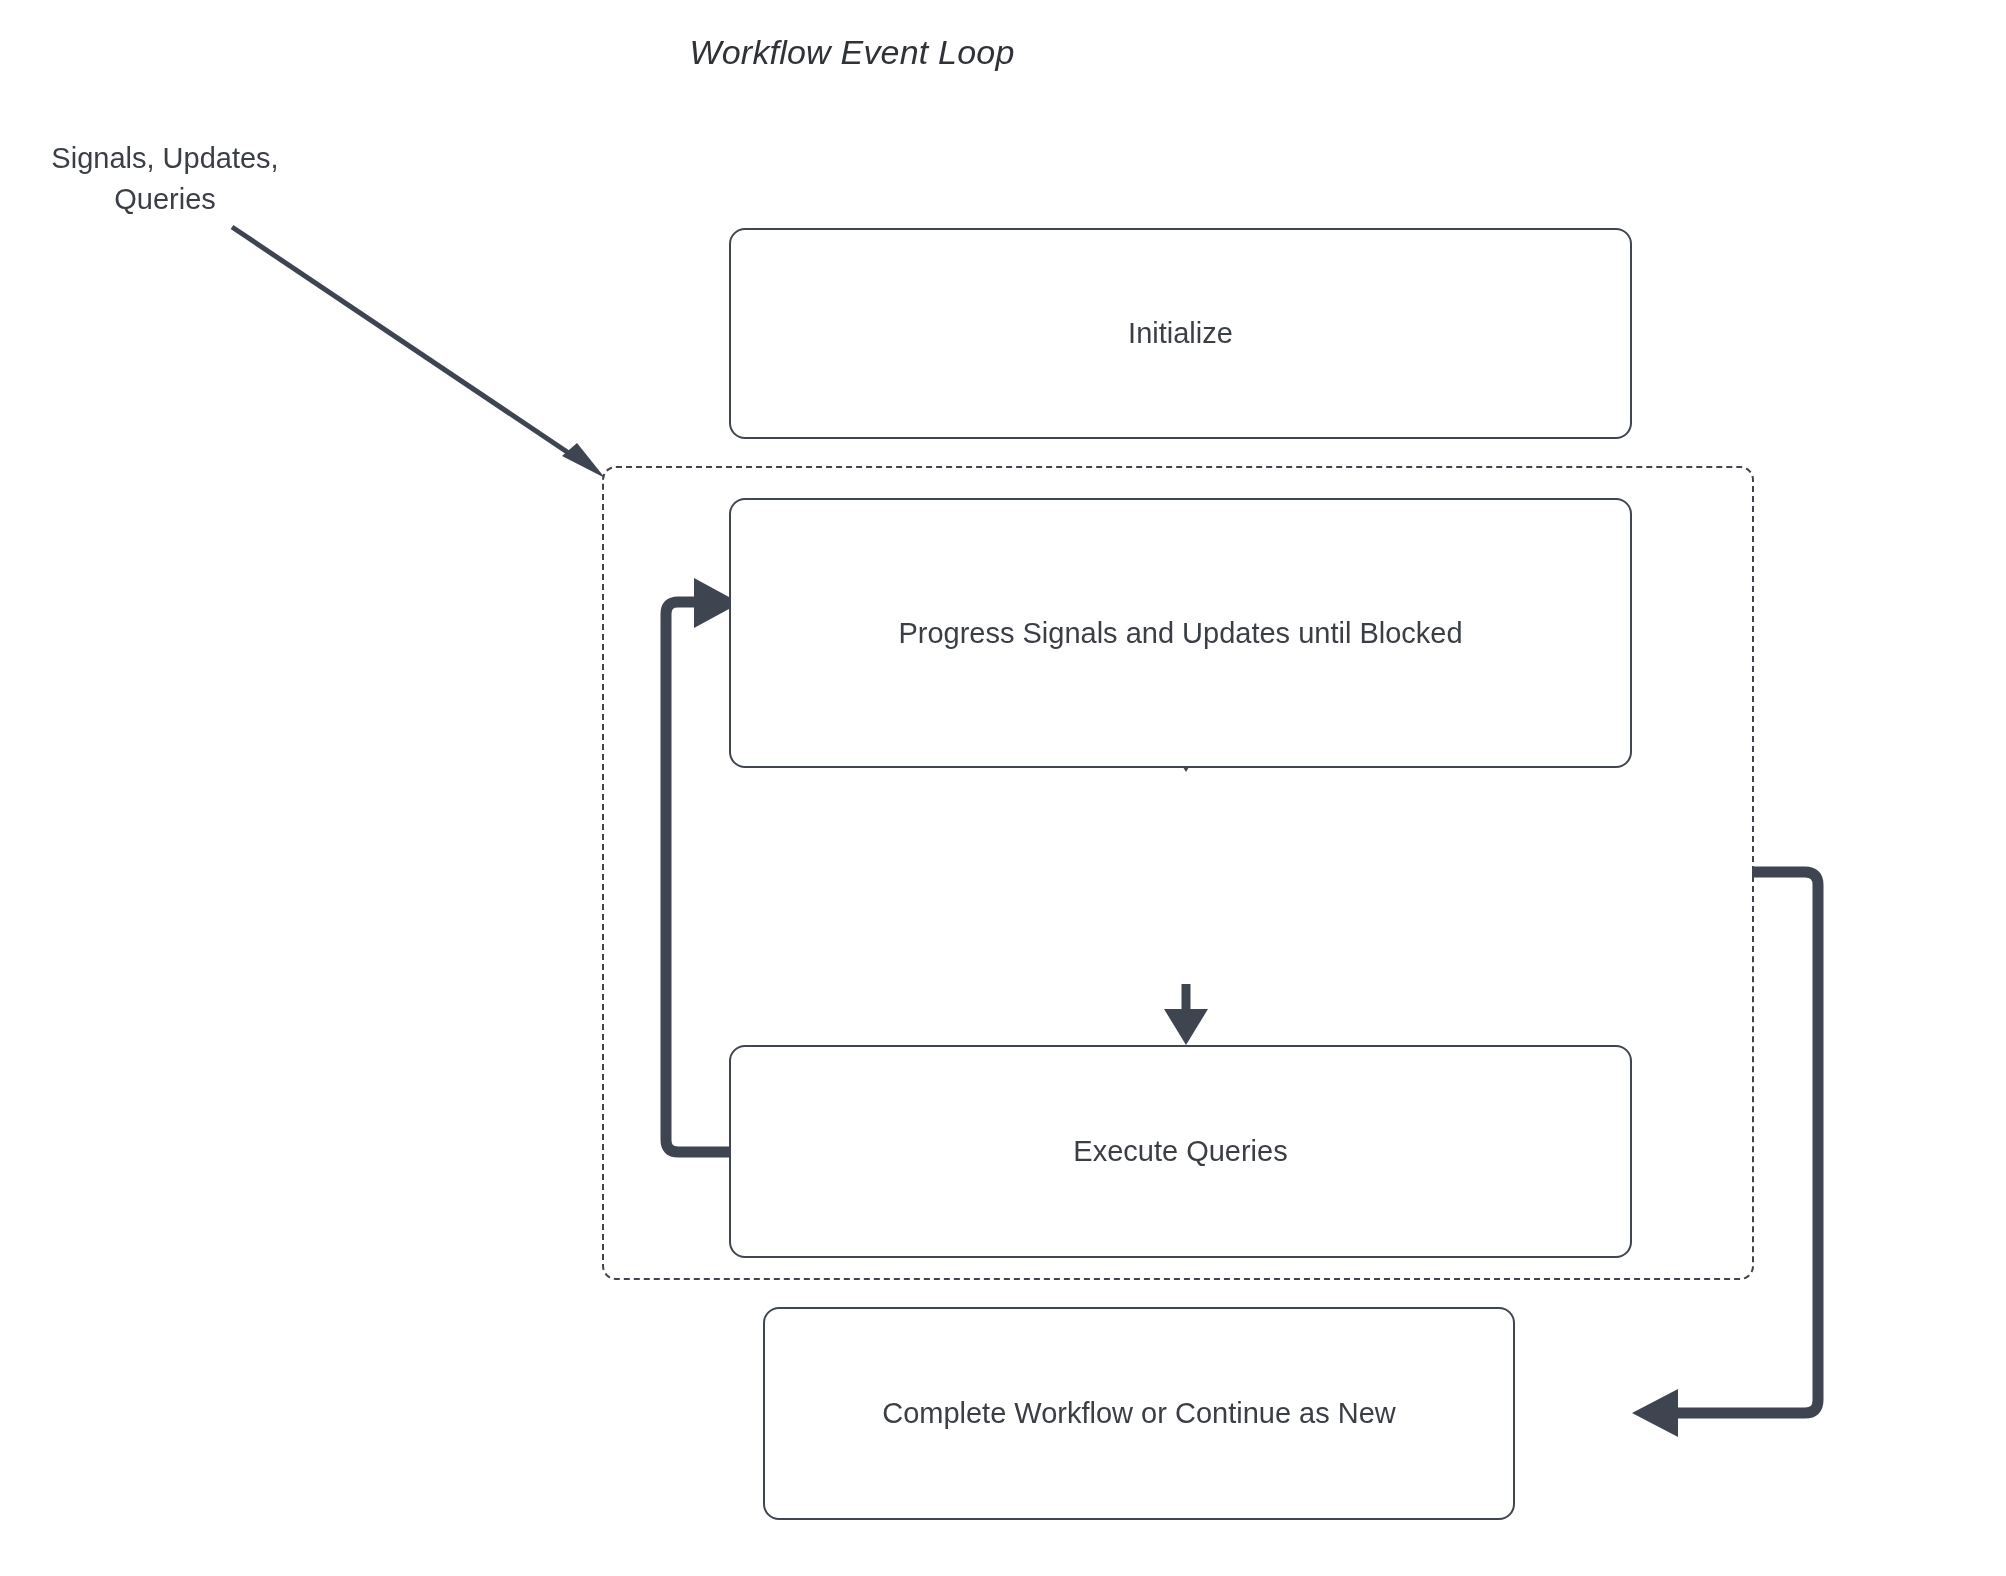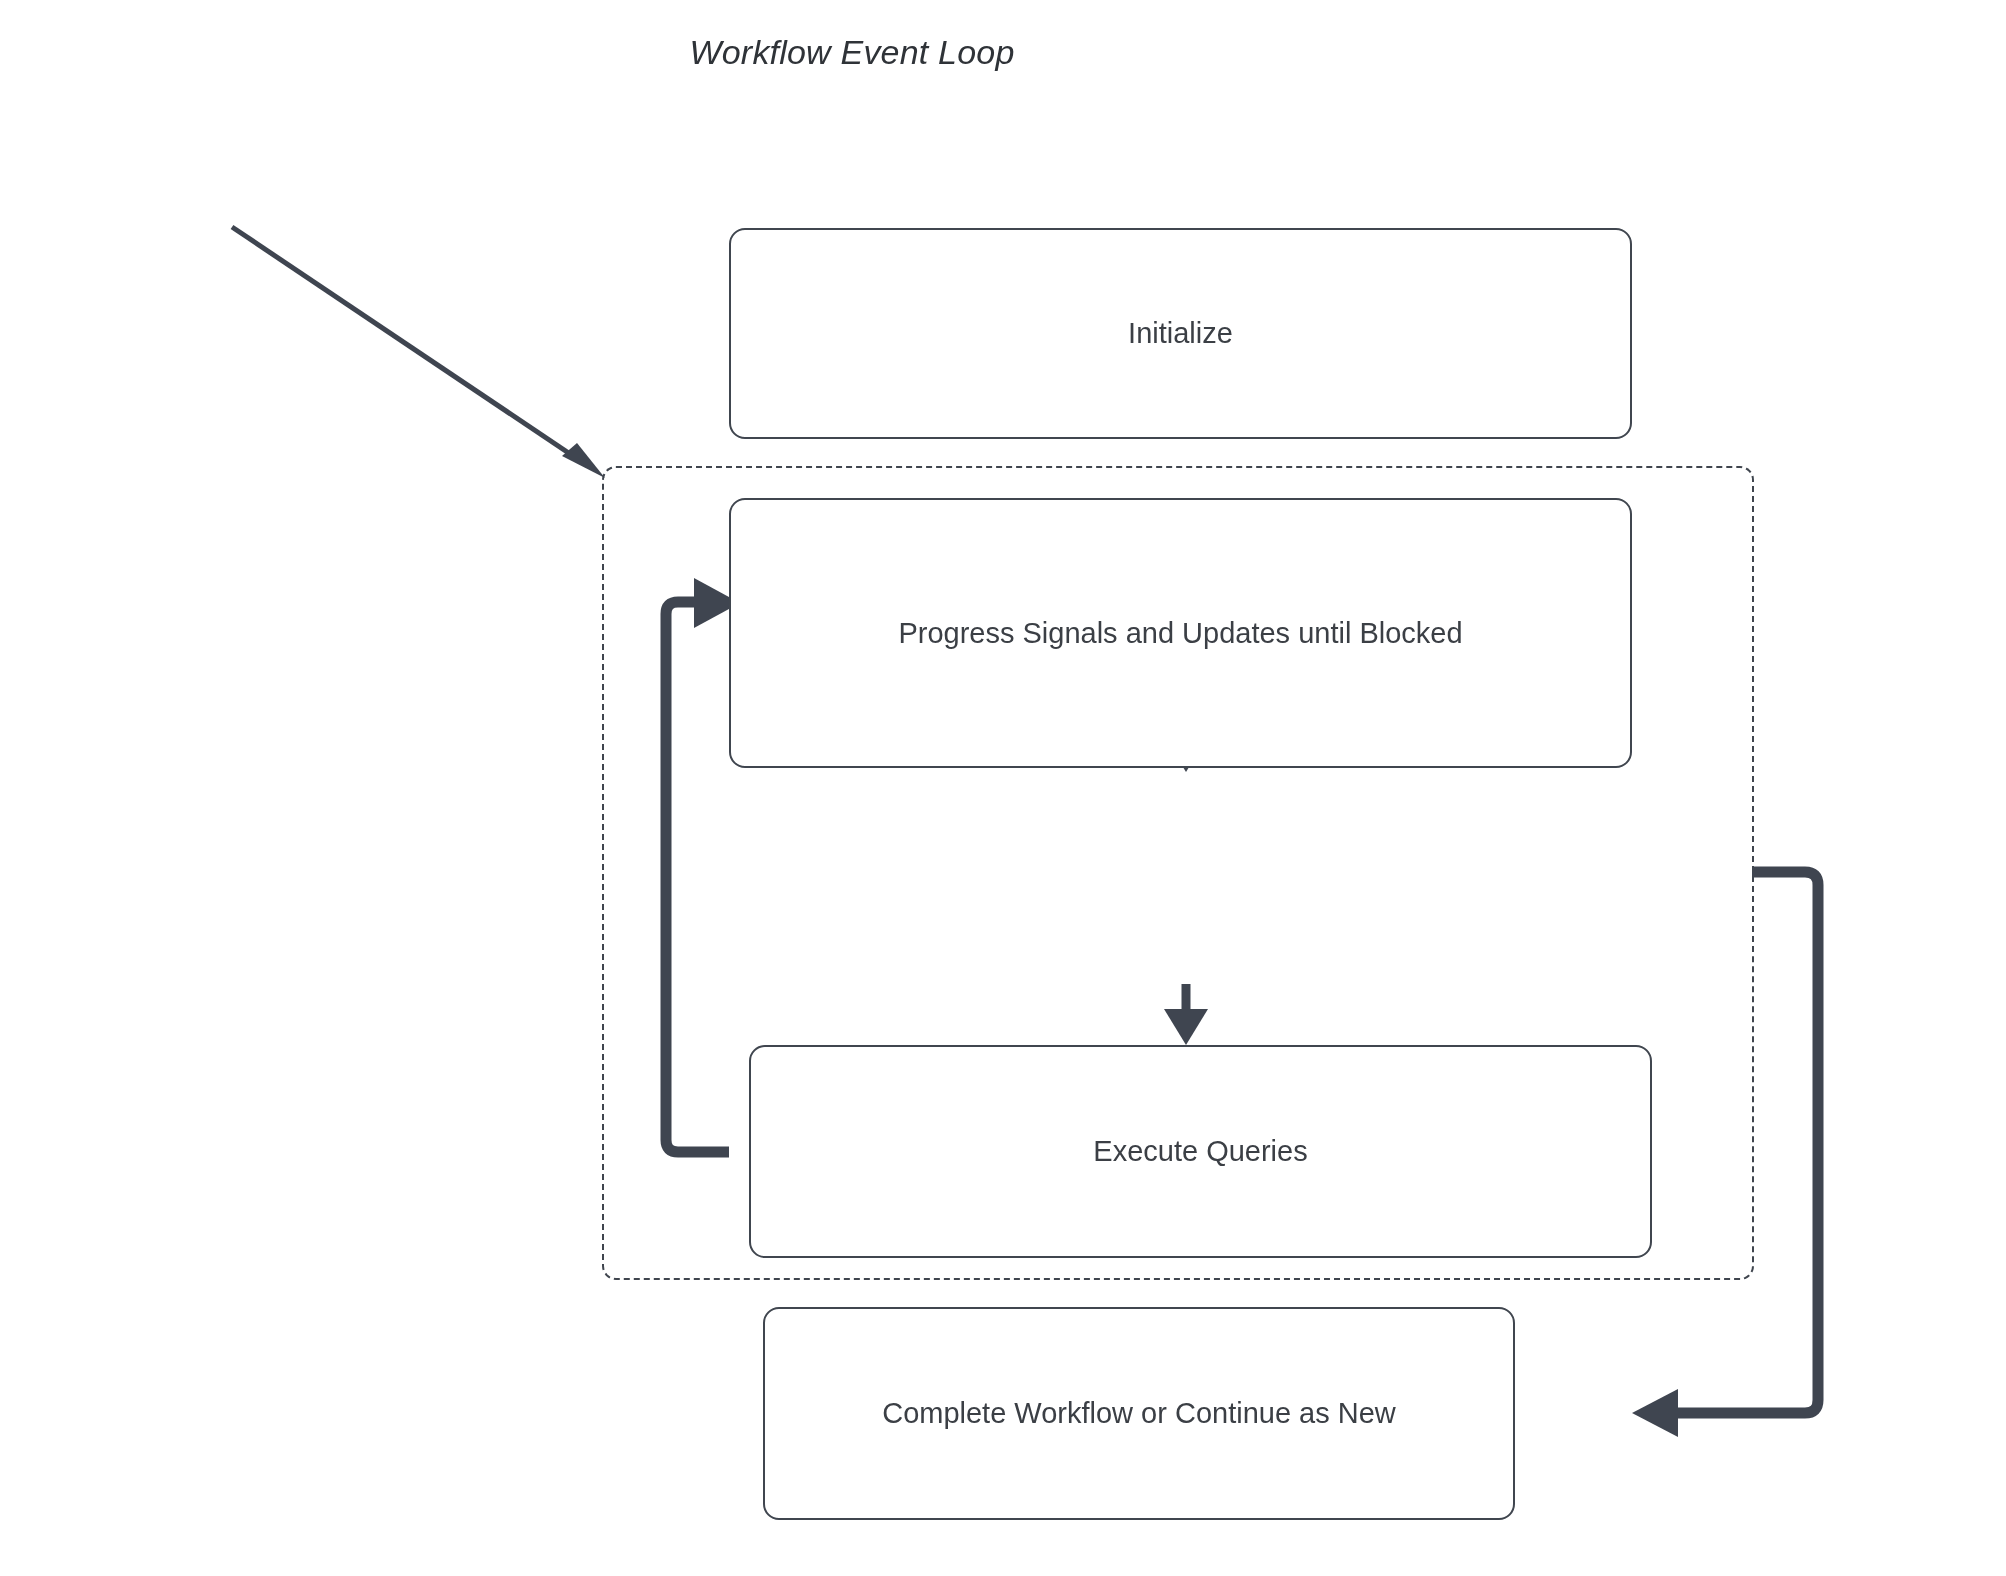--- a/index.html
+++ b/index.html
@@ -70,21 +70,21 @@
     box-sizing: border-box;
     border: 2.5px dashed #3f454e;
     border-radius: 14px;
     background: transparent;
   }
 
   #node-initialize      { left: 729px;  top: 228px;  width: 903px; height: 211px; }
   #group-loop           { left: 602px;  top: 466px;  width: 1152px; height: 814px; }
   #node-progress-signals{ left: 729px;  top: 498px;  width: 903px; height: 270px; }
   #node-progress-workflow{left: 729px;  top: 771px;  width: 903px; height: 213px; }
-  #node-execute-queries { left: 729px;  top: 1045px; width: 903px; height: 213px; margin-left: 20px; }
+  #node-execute-queries { left: 729px;  top: 1045px; width: 903px; height: 213px; }
   #node-complete        { left: 729px;  top: 1307px; width: 752px; height: 213px; margin-left: 34px; }
 </style>
 </head>
 <body>
 
 <div id="canvas">
 
   <svg id="edges" viewBox="0 0 2006 1576" xmlns="http://www.w3.org/2000/svg">
     <defs>
       <marker id="thinArrow" markerWidth="14" markerHeight="12" refX="6.2" refY="6" orient="auto" markerUnits="userSpaceOnUse">
@@ -113,20 +113,24 @@
     </g>
 
     <g>
       <path d="M 1752 872 L 1805 872 Q 1818 872 1818 885 L 1818 1400 Q 1818 1413 1805 1413 L 1672 1413" fill="none" stroke="#3f4550" stroke-width="11" stroke-linecap="butt"></path>
       <path d="M 1678 1389 L 1632 1413 L 1678 1437 Z" fill="#3f4550"></path>
     </g>
   </svg>
 
   <div class="diagram-title">Workflow Event Loop</div>
 
+  <div class="external-label">
+    <div>Signals, Updates,</div>
+    <div>Queries</div>
+  </div>
 
   <div class="dashed-group" id="group-loop"></div>
 
   <div class="node" id="node-initialize">Initialize</div>
   <div class="node" id="node-progress-signals">Progress Signals and Updates until Blocked</div>
   <div class="node" id="node-execute-queries">Execute Queries</div>
   <div class="node" id="node-complete">Complete Workflow or Continue as New</div>
 
 </div>
 

